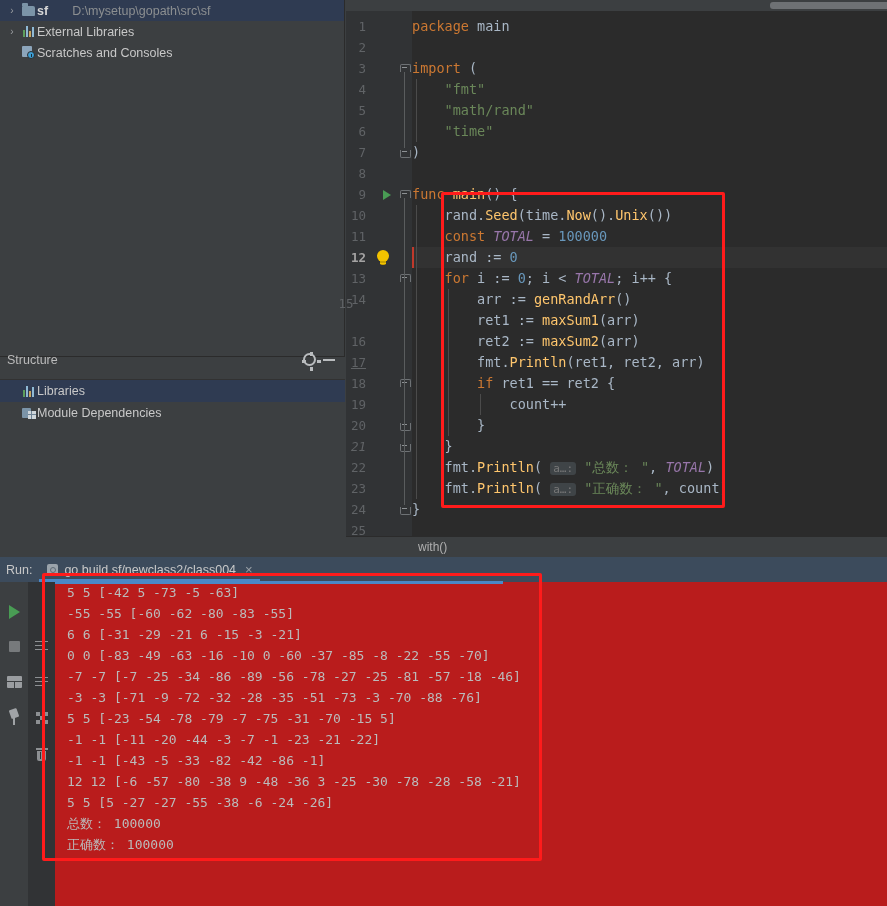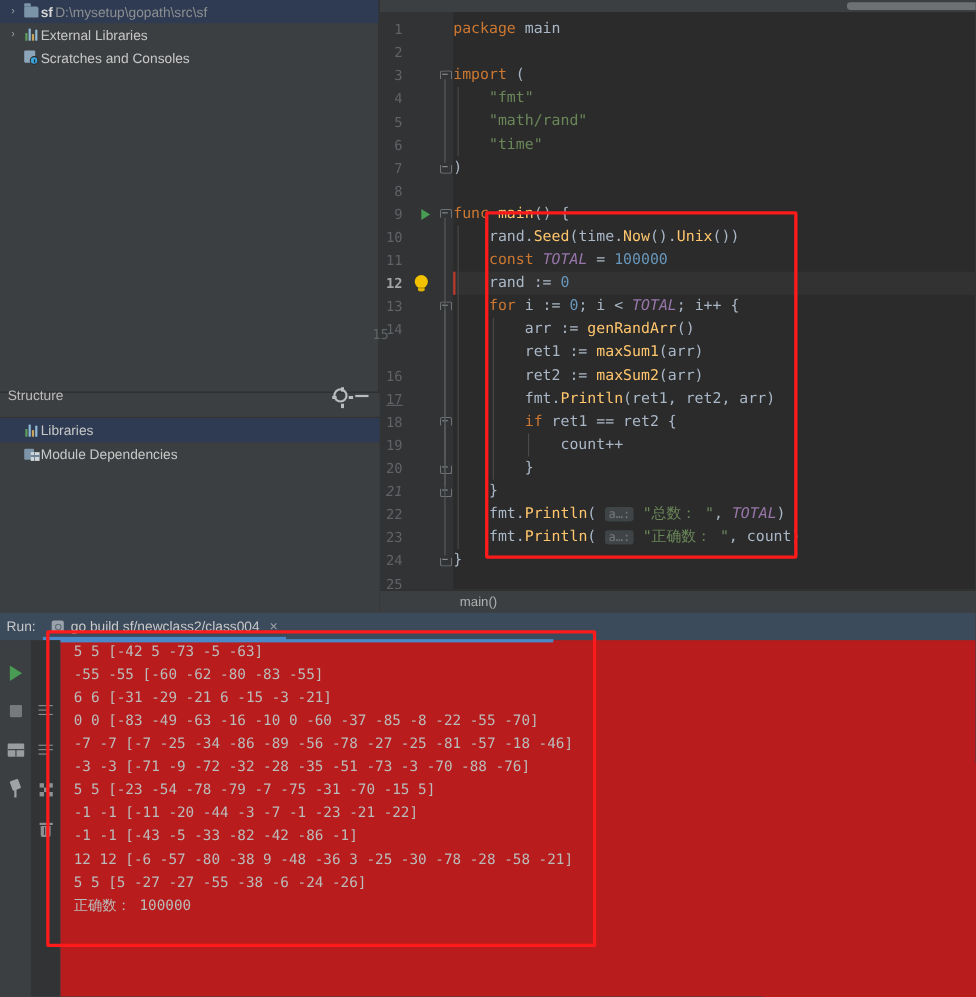--- a/index.html
+++ b/index.html
@@ -31,21 +31,21 @@
     display: flex; align-items: center; height: 21px;
     padding-left: 4px; color: #bbbbbb; font-size: 12.5px; white-space: nowrap;
   }
   .tree-row.selected { background: #2f3b52; }
   .arrow {
     width: 16px; flex: 0 0 16px; color: #9a9da1; font-size: 10px;
     text-align: center; line-height: 21px;
   }
   .arrow.empty { color: transparent; }
   .ico { width: 17px; flex: 0 0 17px; display: flex; align-items: center; justify-content: center; }
-  .node-name { font-weight: bold; color: #d6d6d6; margin-right: 2px; }
+  .node-name { font-weight: bold; color: #d6d6d6; margin-right: 24px; }
   .node-path { color: #8c8f91; }
   .node-plain { color: #c8c8c8; }
 
   
   .folder { width: 13px; height: 10px; background: #7b94a8; border-radius: 1px 2px 1px 1px; position: relative; }
   .folder:before { content:""; position:absolute; left:0; top:-2.5px; width:6px; height:3px; background:#7b94a8; border-radius:1px 1px 0 0; }
   
   .libbars { display: flex; align-items: flex-end; gap: 1px; height: 11px; }
   .libbars i { display: block; width: 2px; background: #9aa7b0; }
   
@@ -386,21 +386,21 @@
         <div class="cl-row" style="top: 467px;"><span class="pln">    fmt.</span><span class="fn">Println</span><span class="pln">( </span><span class="hint">a…:</span><span class="pln"> </span><span class="str">"正确数： "</span><span class="pln">, count)</span></div>
         <div class="cl-row" style="top: 488px;"><span class="pln">}</span></div>
         <div class="cl-row" style="top: 509px;"></div>
         <div class="indent-guide" style="left: 36px; top: 278px; height: 147px;"></div>
         <div class="indent-guide" style="left: 68px; top: 383px; height: 21px;"></div>
         <div class="indent-guide" style="left: 4px; top: 194px; height: 294px;"></div>
         <div class="indent-guide" style="left: 4px; top: 68px; height: 63px;"></div>
       </div>
   </div>
 
-  <div class="breadcrumb">main()</div>
+  <div class="breadcrumb">with()</div>
 
   <div class="red-box" style="left:441px; top:192px; width:284px; height:316px;"></div>
 
   <div class="run-window">
     <div class="run-header">
       <span class="run-label">Run:</span>
       <span class="run-tab">
         <span class="tab-ico">
             <span class="sq"></span>
             <span class="dot"></span>
@@ -466,20 +466,21 @@
         <div class="console-line">-55 -55 [-60 -62 -80 -83 -55]</div>
         <div class="console-line">6 6 [-31 -29 -21 6 -15 -3 -21]</div>
         <div class="console-line">0 0 [-83 -49 -63 -16 -10 0 -60 -37 -85 -8 -22 -55 -70]</div>
         <div class="console-line">-7 -7 [-7 -25 -34 -86 -89 -56 -78 -27 -25 -81 -57 -18 -46]</div>
         <div class="console-line">-3 -3 [-71 -9 -72 -32 -28 -35 -51 -73 -3 -70 -88 -76]</div>
         <div class="console-line">5 5 [-23 -54 -78 -79 -7 -75 -31 -70 -15 5]</div>
         <div class="console-line">-1 -1 [-11 -20 -44 -3 -7 -1 -23 -21 -22]</div>
         <div class="console-line">-1 -1 [-43 -5 -33 -82 -42 -86 -1]</div>
         <div class="console-line">12 12 [-6 -57 -80 -38 9 -48 -36 3 -25 -30 -78 -28 -58 -21]</div>
         <div class="console-line">5 5 [5 -27 -27 -55 -38 -6 -24 -26]</div>
+        <div class="console-line">总数： 100000</div>
         <div class="console-line">正确数： 100000</div>
         <div class="console-line">&nbsp;</div>
       </div>
     <div class="console-scroll-thumb"></div>
   </div>
 
   <div class="red-box" style="left:42px; top:573px; width:500px; height:288px;"></div>
 
 </div>
 

